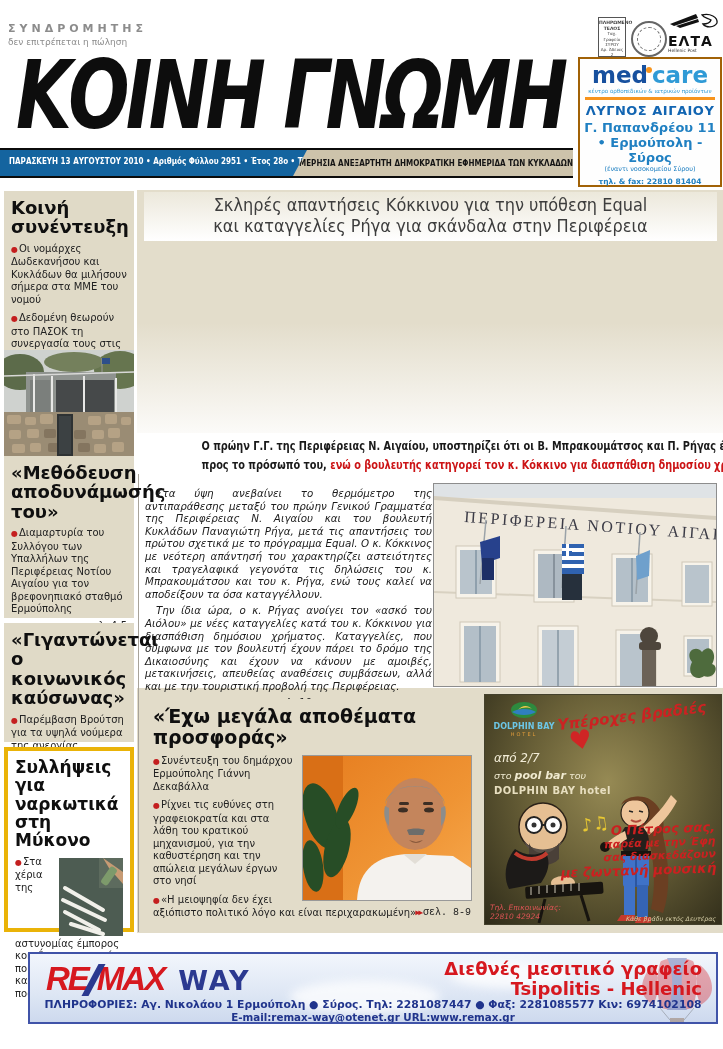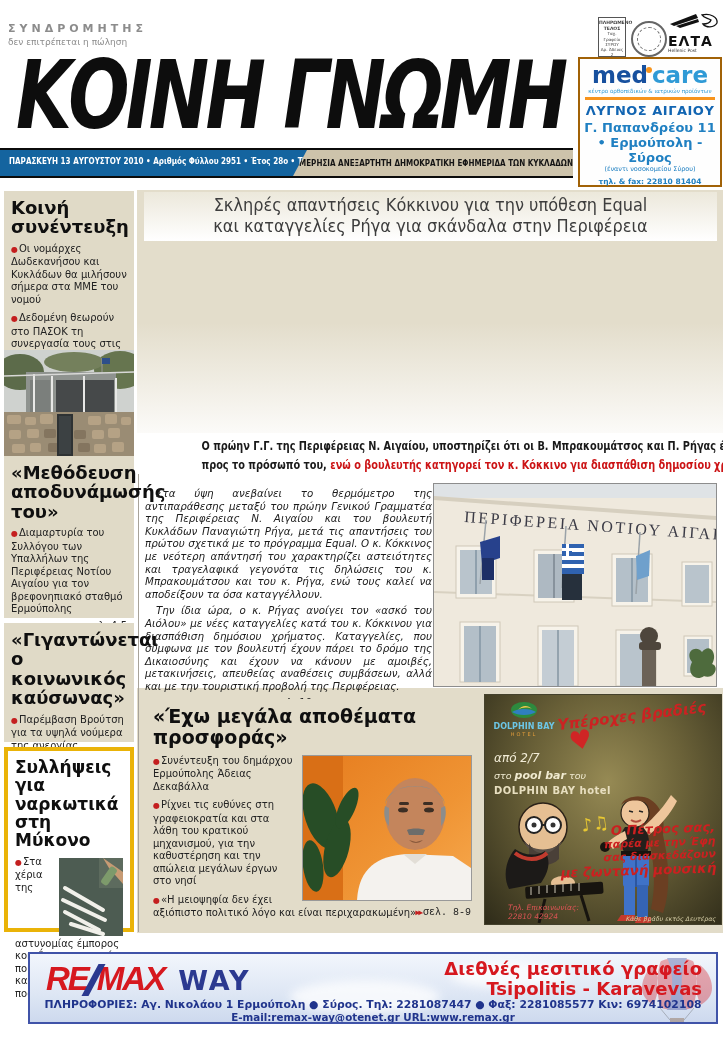--- a/index.html
+++ b/index.html
@@ -94,21 +94,21 @@
            color:#cc2222;transform:rotate(-7deg);white-space:nowrap;}
   .db-heart{position:absolute;left:84px;top:30px;font-size:26px;color:#d02525;transform:rotate(-12deg);}
   .db-when{position:absolute;left:9px;top:56px;font-size:12px;font-style:italic;color:#f2ecd6;}
   .db-where1{position:absolute;left:9px;top:74px;font-size:9.5px;font-style:italic;color:#f0ead0;}
   .db-where1 b{font-size:11px;}
   .db-where2{position:absolute;left:9px;top:90px;font-size:10px;font-weight:bold;color:#e8dfc0;letter-spacing:0.5px;}
   .db-notes{position:absolute;left:96px;top:118px;font-size:18px;color:#e8c832;transform:rotate(-8deg);}
   .db-promo{position:absolute;right:5px;top:128px;text-align:right;color:#cc2020;font-style:italic;font-weight:bold;
             transform:rotate(-2deg);line-height:1.15;}
   .db-p1{font-size:13px;}.db-p2{font-size:11px;}.db-p3{font-size:11px;}.db-p4{font-size:13.5px;}
-  .db-tel{position:absolute;left:5px;bottom:3px;font-size:7.5px;font-style:italic;color:#d95454;line-height:1.2;margin-left:18px;}
+  .db-tel{position:absolute;left:5px;bottom:3px;font-size:7.5px;font-style:italic;color:#d95454;line-height:1.2;}
   .db-note{position:absolute;right:5px;bottom:2px;font-size:6.3px;font-style:italic;color:#d8d0a8;}
   .db-cartoon{position:absolute;left:0;top:92px;width:238px;height:139px;}
   
   .remax{position:absolute;left:28px;top:952px;width:690px;height:72px;border:2px solid #4053a8;
          background:linear-gradient(180deg,#f2f6fc 0%,#dde6f4 60%,#cdd9ee 100%);box-sizing:border-box;overflow:hidden;}
   .cloud{position:absolute;background:#fff;border-radius:50%;filter:blur(5px);opacity:.75;}
   .rm-logo{position:absolute;left:16px;top:6px;white-space:nowrap;}
   .rm-re,.rm-max{font-size:33px;font-weight:bold;font-style:italic;color:#d6181f;letter-spacing:-2px;
                  font-family:"Liberation Sans","DejaVu Sans",sans-serif;}
   .rm-slash{display:inline-block;width:7px;height:32px;background:#2b3990;transform:skewX(-28deg);
@@ -363,21 +363,21 @@
         <g fill="#3c2e24">
           <ellipse cx="100" cy="54" rx="5" ry="2.5"></ellipse>
           <ellipse cx="126" cy="54" rx="5" ry="2.5"></ellipse>
           <rect x="96" y="46" width="10" height="3" rx="1.5"></rect>
           <rect x="120" y="46" width="10" height="3" rx="1.5"></rect>
         </g>
         <path d="M104 74 C108 72 118 72 122 74 L120 79 L106 79 Z" fill="#6d6d6b"></path>
         <path d="M106 84 C110 88 116 88 120 84 L113 86 Z" fill="#8a5a3c"></path>
       </svg>
     </span>
-    <div class="bullet"><span class="dot">●</span><span>Συνέντευξη του δημάρχου Ερμούπολης Άδειας Δεκαβάλλα</span></div>
+    <div class="bullet"><span class="dot">●</span><span>Συνέντευξη του δημάρχου Ερμούπολης Γιάννη Δεκαβάλλα</span></div>
     <div class="bullet"><span class="dot">●</span><span>Ρίχνει τις ευθύνες στη γραφειοκρατία και στα λάθη του κρατικού μηχανισμού, για την καθυστέρηση και την απώλεια μεγάλων έργων στο νησί</span></div>
     <div class="bullet"><span class="dot">●</span><span>«Η μειοψηφία δεν έχει αξιόπιστο πολιτικό λόγο και είναι περιχαρακωμένη»</span></div>
 
     <div class="iv-ref pageref"><span class="arrow">▶▶</span><span>σελ. 8-9</span></div>
   </div>
 
   <div class="dolphin">
     <div class="db-cartoon">
       <svg width="238" height="139" viewBox="0 0 238 139">
 
@@ -463,19 +463,19 @@
         <line x1="26" y1="52" x2="36" y2="64" stroke="#555" stroke-width="1"></line>
         <line x1="60" y1="52" x2="50" y2="64" stroke="#555" stroke-width="1"></line>
         <rect x="36" y="62" width="14" height="8" fill="#7a4a21"></rect>
       </g>
     </svg>
     <div class="rm-logo">
       <span class="rm-re">RE</span><span class="rm-slash"></span><span class="rm-max">MAX</span><span class="rm-way">WAY</span>
     </div>
     <div class="rm-right">
       <div>Διεθνές μεσιτικό γραφείο</div>
-      <div>Tsipolitis - Karavevas</div>
+      <div>Tsipolitis - Hellenic</div>
     </div>
     <div class="rm-info">ΠΛΗΡΟΦΟΡΙΕΣ: Αγ. Νικολάου 1 Ερμούπολη ● Σύρος. Τηλ: 2281087447 ● Φαξ: 2281085577 Κιν: 6974102108</div>
     <div class="rm-mail">E-mail:remax-way@otenet.gr URL:www.remax.gr</div>
   </div>
 
 </div>
 
 </body></html>

